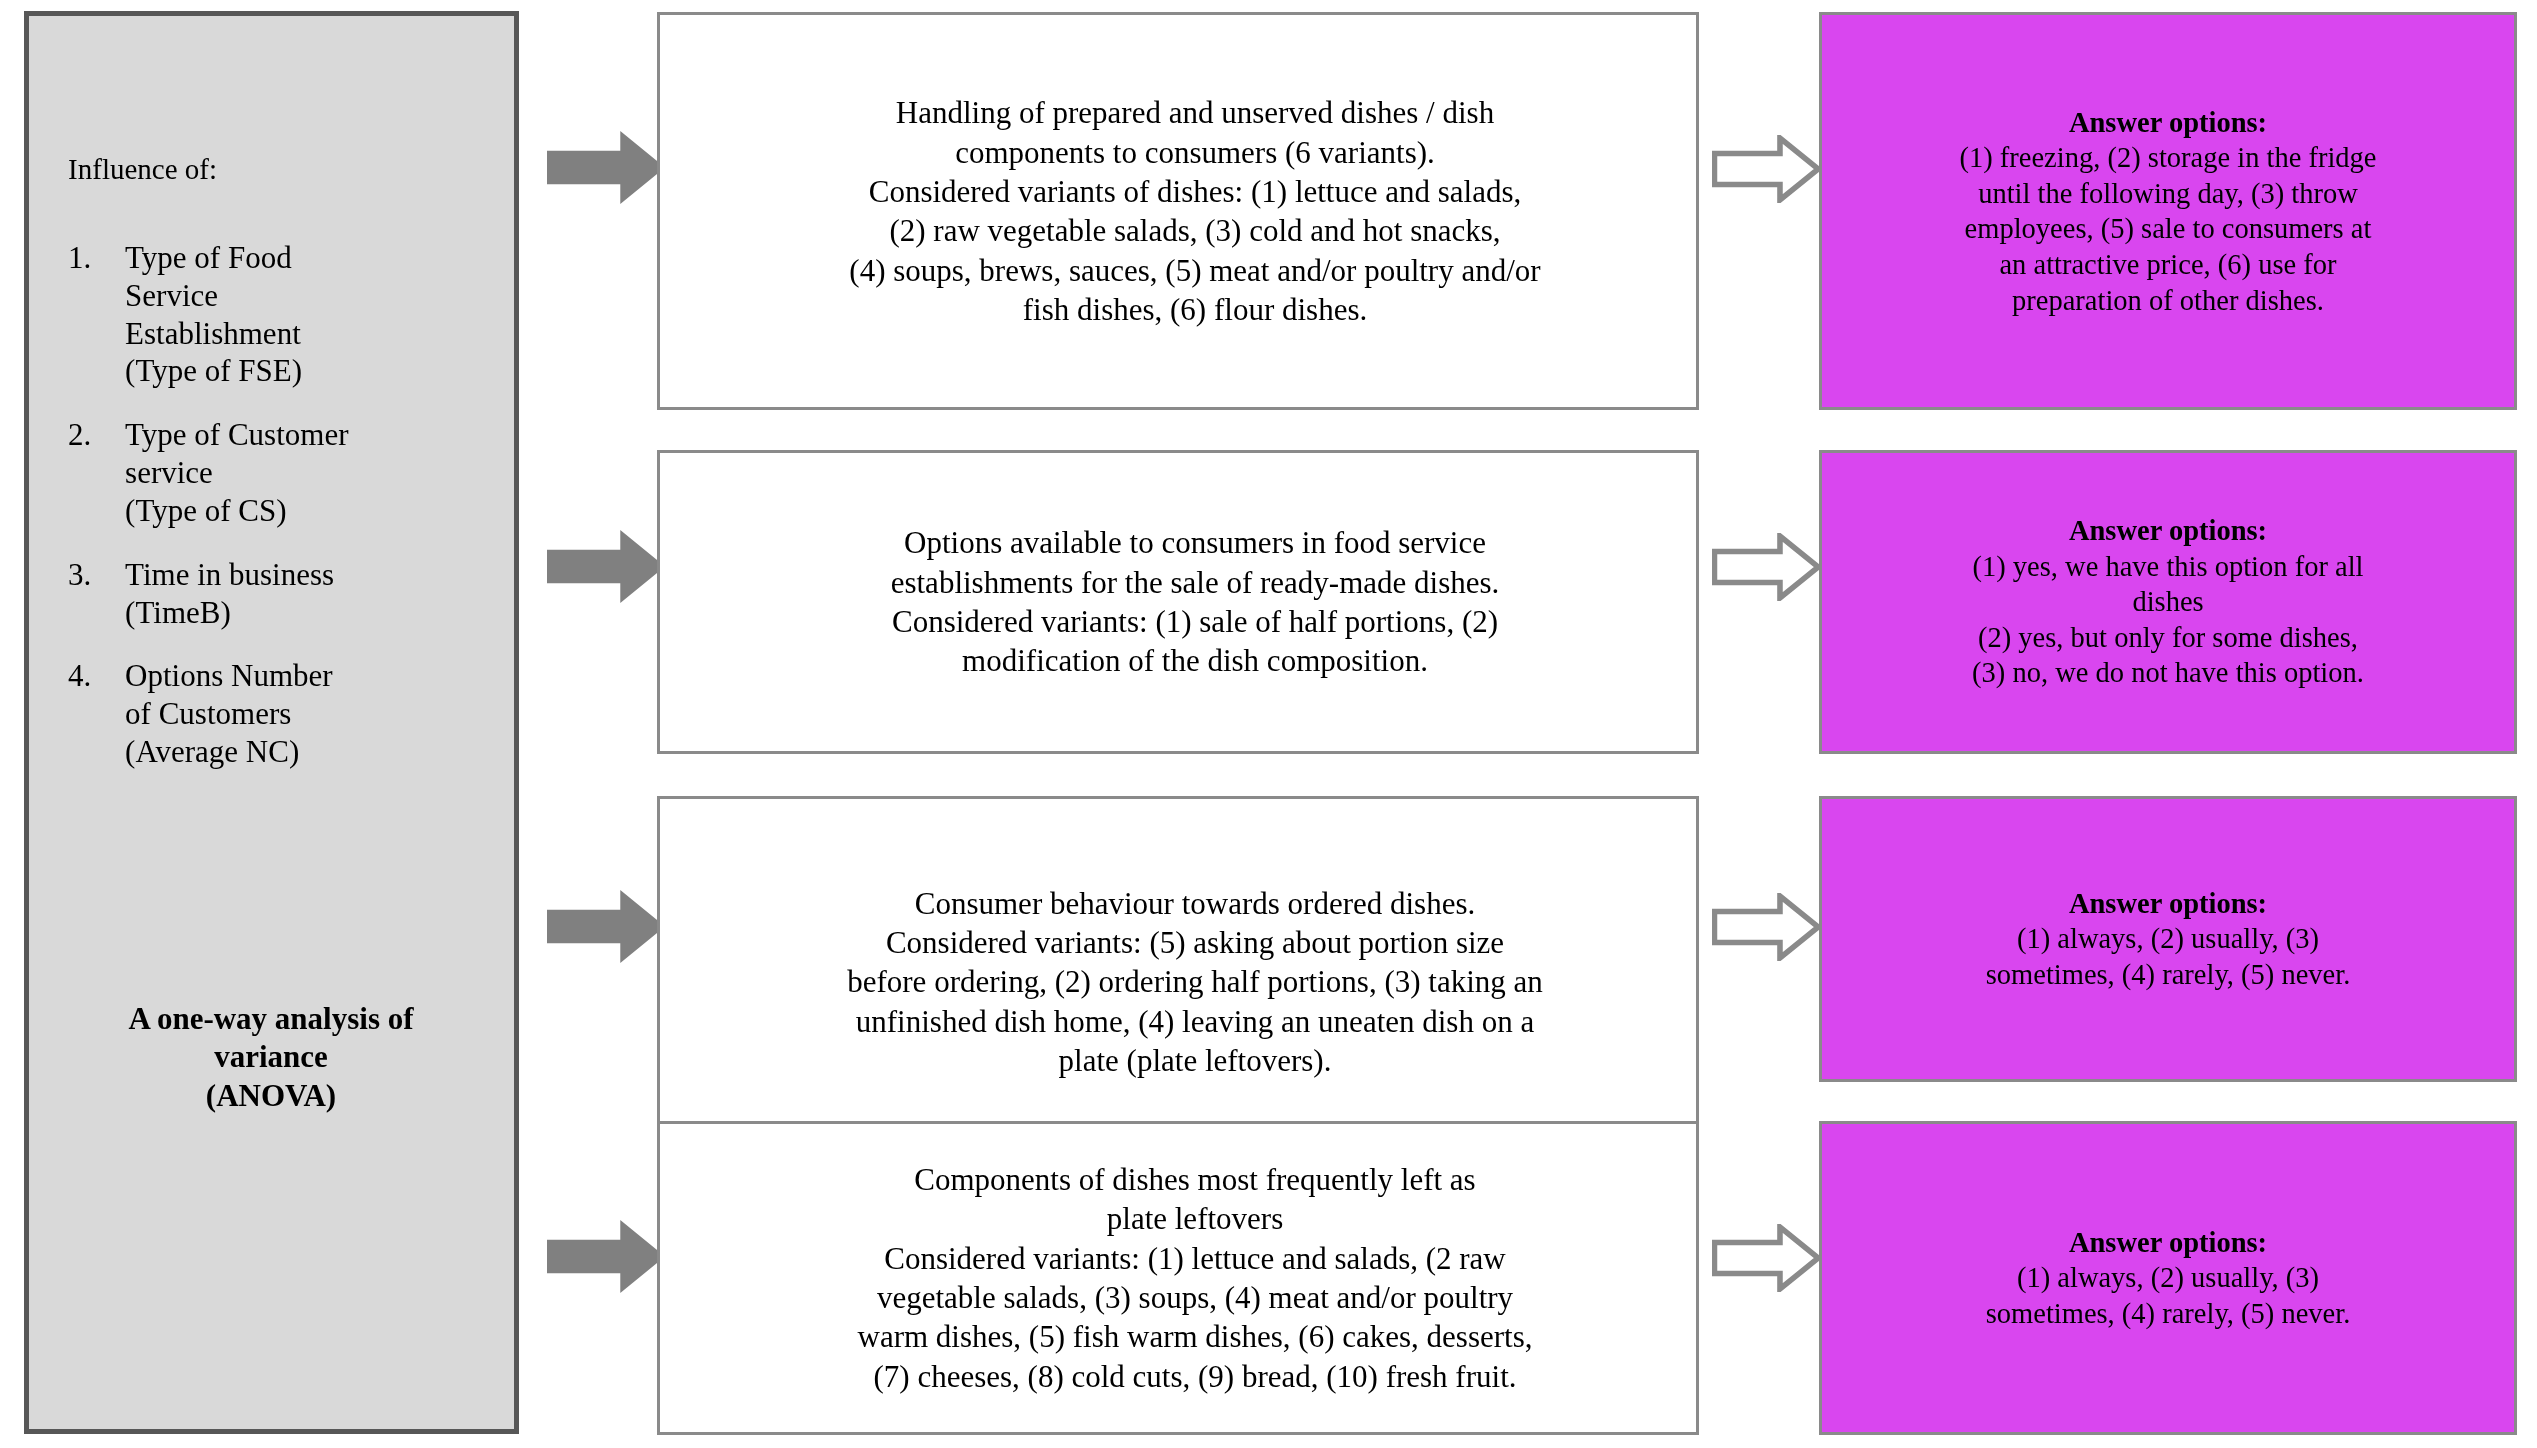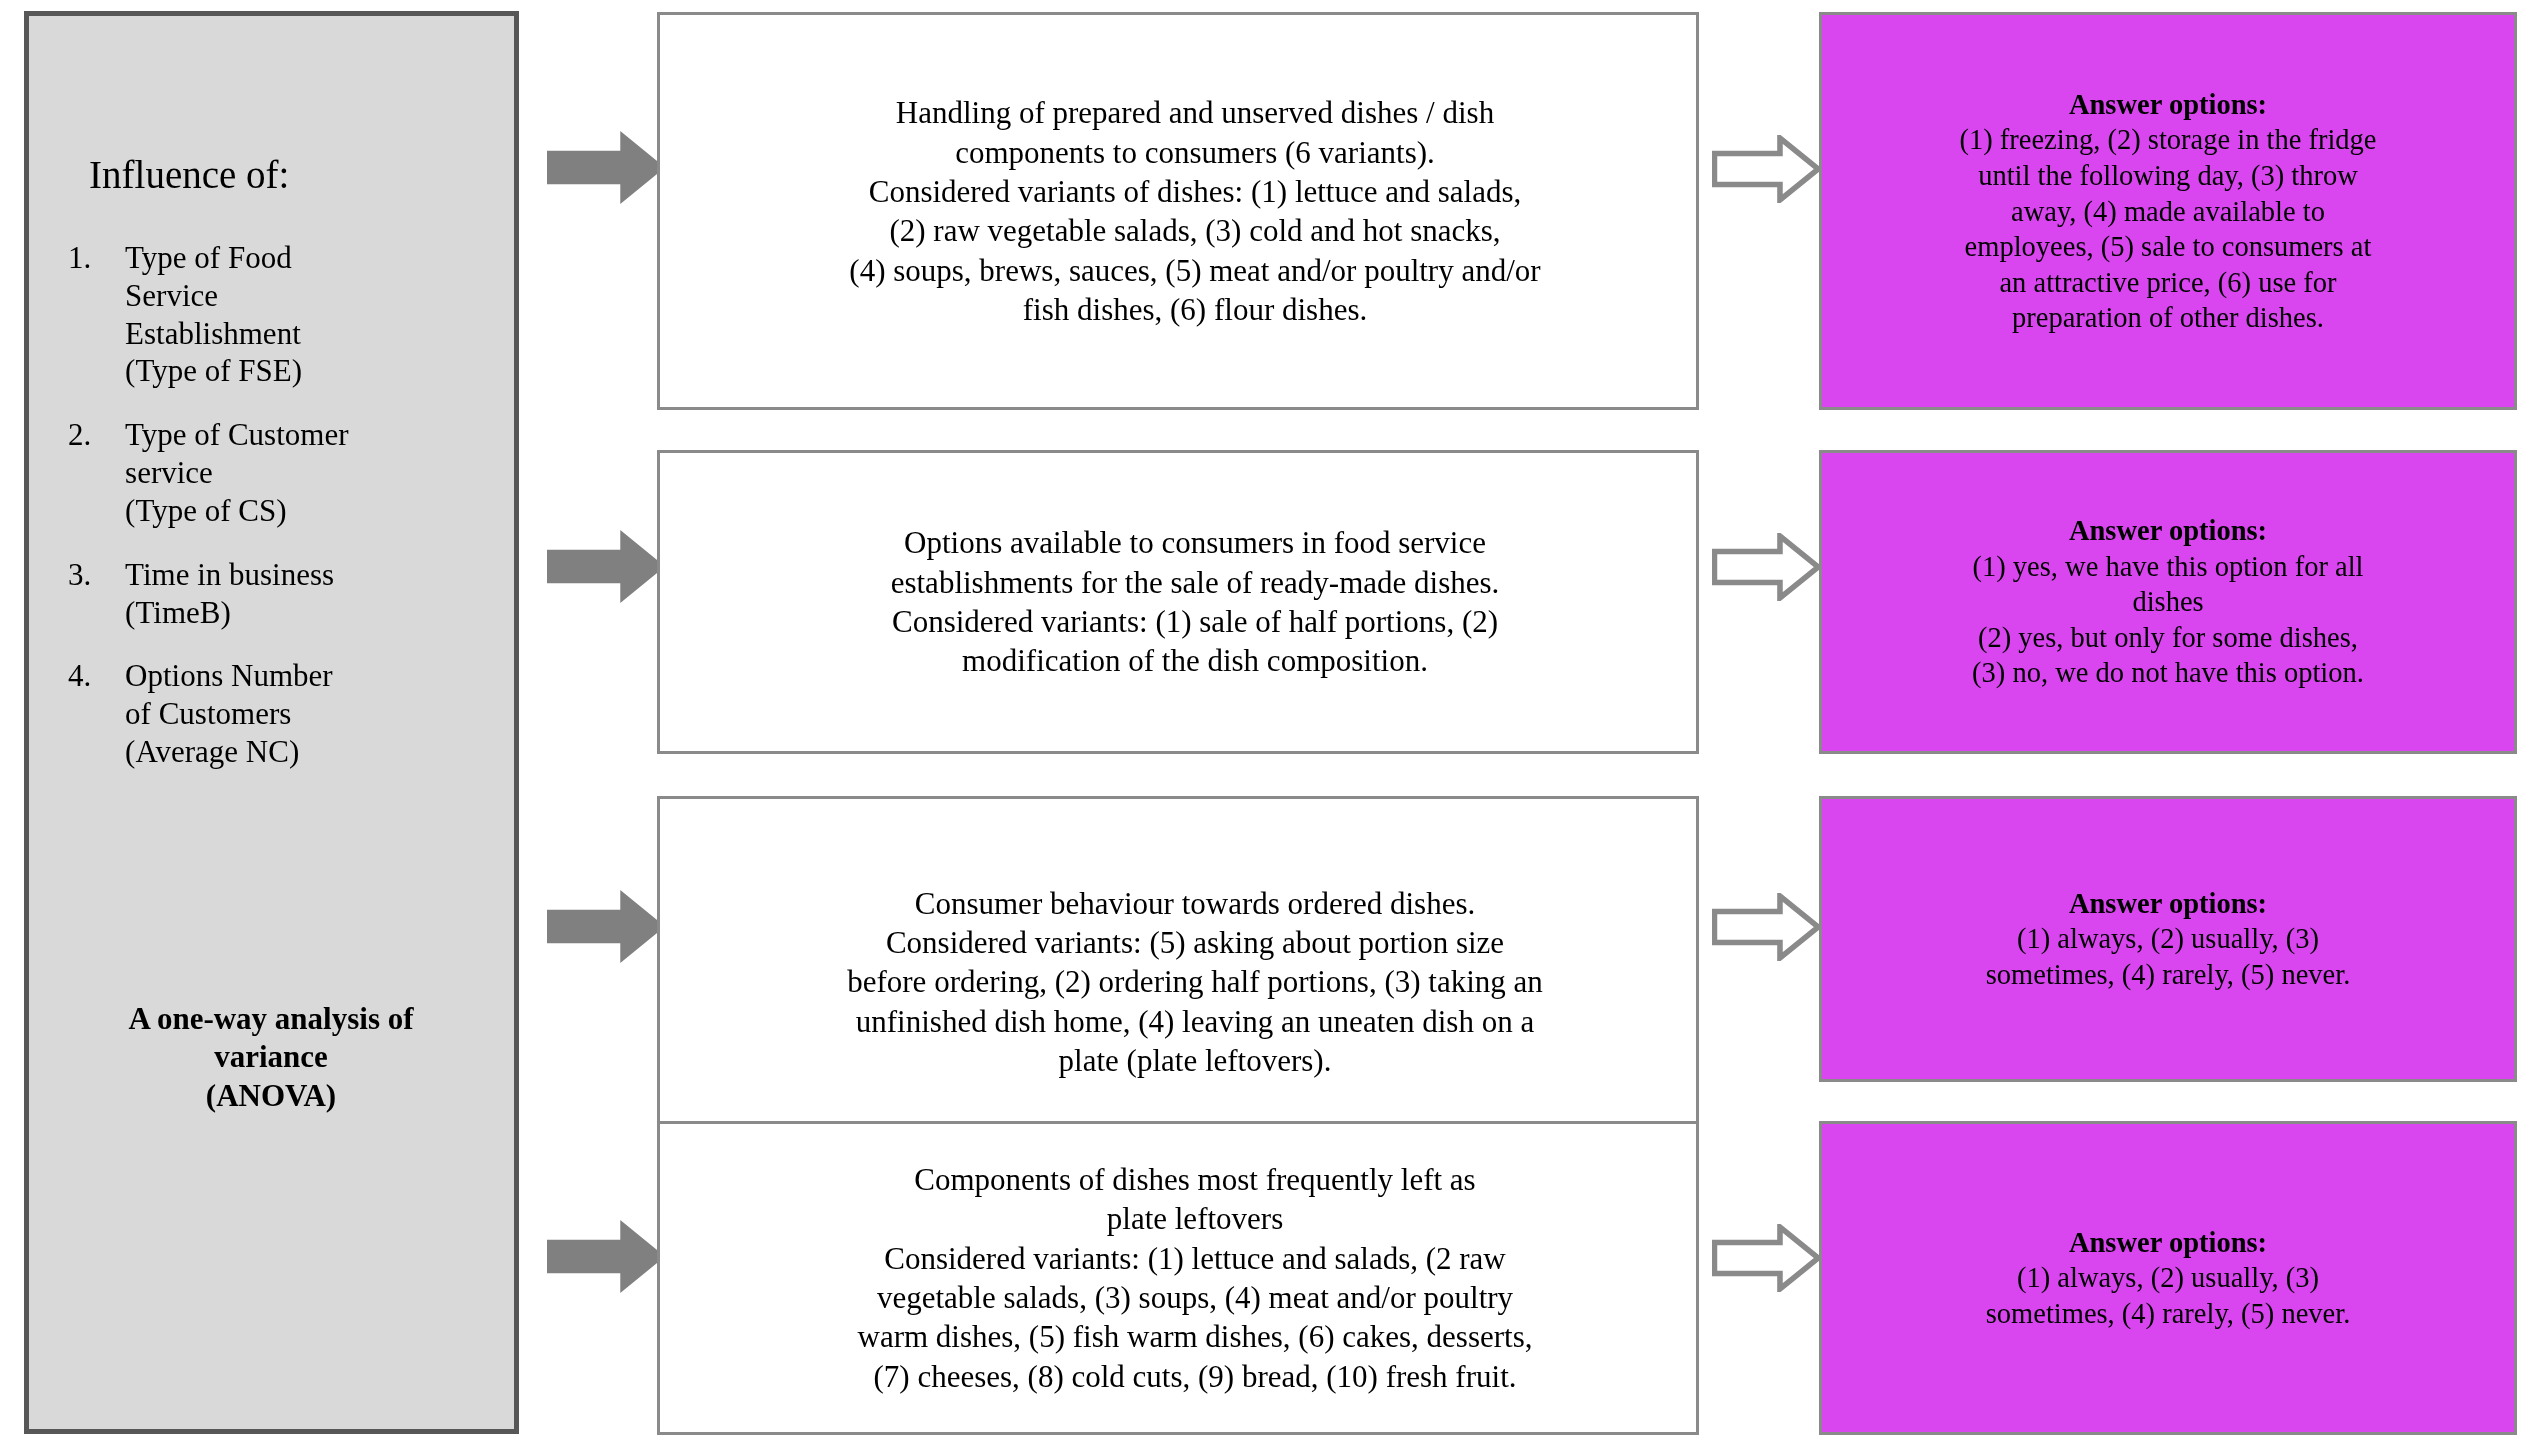--- a/index.html
+++ b/index.html
@@ -29,24 +29,23 @@
     padding: 0 21px;
   }
   #sidebar-inner {
     position: relative;
     height: 100%;
   }
   .sb-heading {
     position: absolute;
     top: 136px;
     left: 18.6px;
-    font-size: 39px;
+    font-size: 29px;
     line-height: 1.18;
     white-space: nowrap;
-    margin-left: 21px;
   }
   .sb-list {
     position: absolute;
     top: 223px;
     left: 18.6px;
     right: 6.2px;
   }
   .sb-item {
     display: flex;
     align-items: flex-start;
@@ -290,21 +289,20 @@
     <span class="ln"><b></b><span>warm dishes, (5) fish warm dishes, (6) cakes, desserts,</span></span>
     <span class="ln"><b></b><span>(7) cheeses, (8) cold cuts, (9) bread, (10) fresh fruit.</span></span>
   </div>
 </div>
 
 <div class="right-box" id="right-1">
   <div class="right-text">
     <span class="hdr">Answer options:</span>
     <span class="ln">(1) freezing, (2) storage in the fridge</span>
     <span class="ln">until the following day, (3) throw</span>
-    <span class="ln">away, (4) made available to</span>
     <span class="ln">employees, (5) sale to consumers at</span>
     <span class="ln">an attractive price,  (6) use for</span>
     <span class="ln">preparation of other dishes.</span>
   </div>
 </div>
 
 <div class="right-box" id="right-2">
   <div class="right-text">
     <span class="hdr">Answer options:</span>
     <span class="ln">(1) yes, we have this option for all</span>

